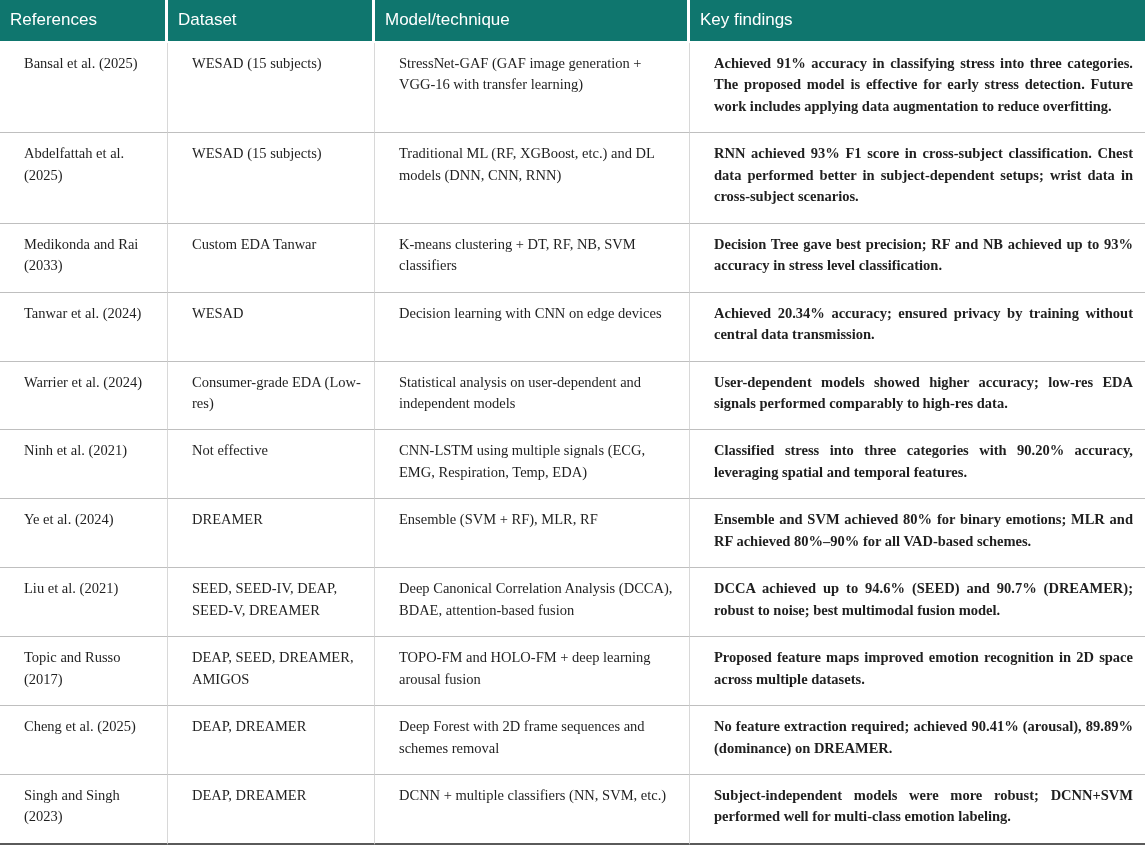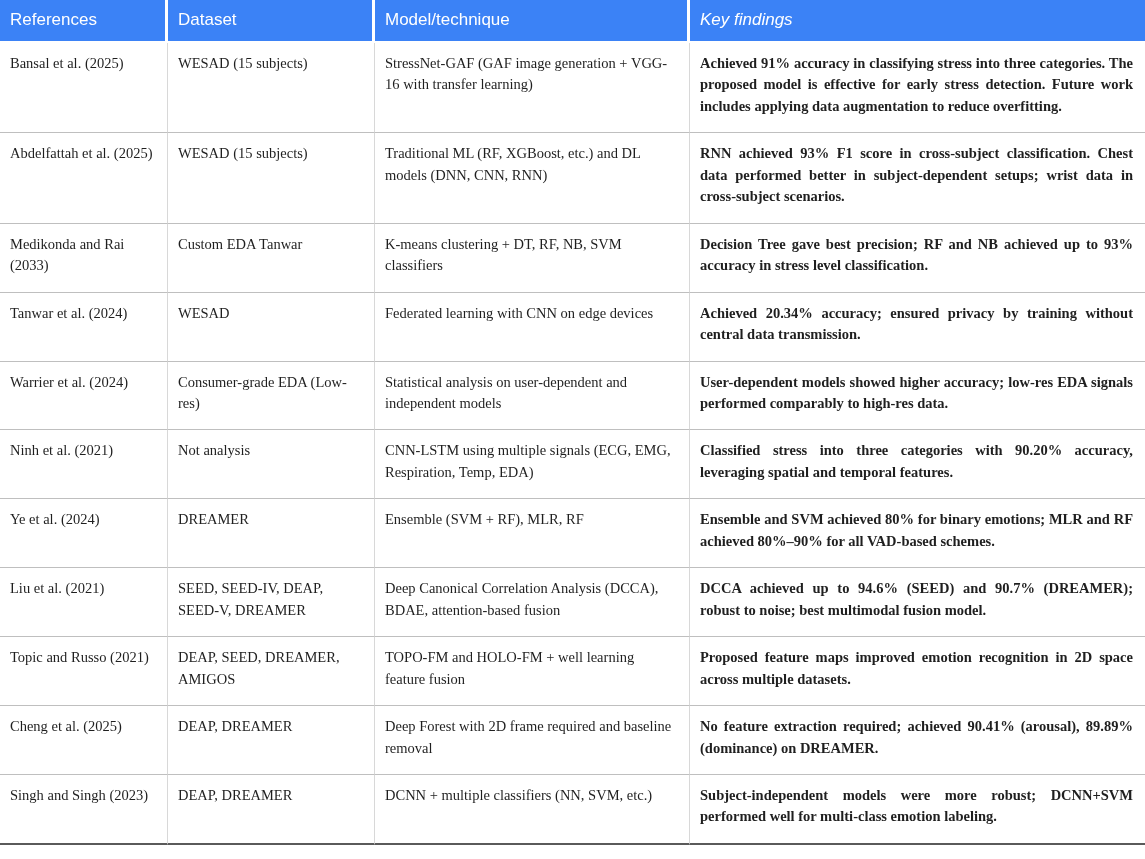--- a/index.html
+++ b/index.html
@@ -14,40 +14,39 @@
     font-family: "Liberation Serif", serif;
     color: #1f1f1f;
   }
   table.lit-table {
     width: 1145px;
     border-collapse: separate;
     border-spacing: 0;
     table-layout: fixed;
   }
   table.lit-table th {
-    background: #3b82f6;
+    background: #0f766e;
     color: #ffffff;
     font-family: "Liberation Sans", sans-serif;
     font-size: 17px;
     font-weight: 400;
     text-align: left;
     vertical-align: middle;
     padding: 10px 12px 11px 10px;
     border-right: 3px solid #ffffff;
     border-bottom: 2px solid #ffffff;
   }
   table.lit-table th:last-child {
     border-right: none;
-    font-style: italic;
   }
   table.lit-table td {
     vertical-align: top;
     font-size: 14.5px;
     line-height: 1.48;
-    padding: 10px 12px 15px 10px;
+    padding: 10px 12px 15px 24px;
     border-bottom: 1px solid #bfbfbf;
     border-right: 1px solid #d8d8d8;
     word-wrap: break-word;
   }
   table.lit-table td:last-child {
     border-right: none;
   }
   table.lit-table tbody tr:last-child td {
     border-bottom: 2px solid #5a5a5a;
   }
@@ -89,57 +88,57 @@
       </tr>
       <tr>
         <td class="col-ref">Medikonda and Rai (2033)</td>
         <td class="col-dataset">Custom EDA Tanwar</td>
         <td class="col-model">K-means clustering + DT, RF, NB, SVM classifiers</td>
         <td class="col-findings">Decision Tree gave best precision; RF and NB achieved up to 93% accuracy in stress level classification.</td>
       </tr>
       <tr>
         <td class="col-ref">Tanwar et al. (2024)</td>
         <td class="col-dataset">WESAD</td>
-        <td class="col-model">Federated learning with CNN on edge devices</td>
+        <td class="col-model">Decision learning with CNN on edge devices</td>
         <td class="col-findings">Achieved 20.34% accuracy; ensured privacy by training without central data transmission.</td>
       </tr>
       <tr>
         <td class="col-ref">Warrier et al. (2024)</td>
         <td class="col-dataset">Consumer-grade EDA (Low-res)</td>
         <td class="col-model">Statistical analysis on user-dependent and independent models</td>
         <td class="col-findings">User-dependent models showed higher accuracy; low-res EDA signals performed comparably to high-res data.</td>
       </tr>
       <tr>
         <td class="col-ref">Ninh et al. (2021)</td>
-        <td class="col-dataset">Not analysis</td>
+        <td class="col-dataset">Not effective</td>
         <td class="col-model">CNN-LSTM using multiple signals (ECG, EMG, Respiration, Temp, EDA)</td>
         <td class="col-findings">Classified stress into three categories with 90.20% accuracy, leveraging spatial and temporal features.</td>
       </tr>
       <tr>
         <td class="col-ref">Ye et al. (2024)</td>
         <td class="col-dataset">DREAMER</td>
         <td class="col-model">Ensemble (SVM + RF), MLR, RF</td>
         <td class="col-findings">Ensemble and SVM achieved 80% for binary emotions; MLR and RF achieved 80%–90% for all VAD-based schemes.</td>
       </tr>
       <tr>
         <td class="col-ref">Liu et al. (2021)</td>
         <td class="col-dataset">SEED, SEED-IV, DEAP, SEED-V, DREAMER</td>
         <td class="col-model">Deep Canonical Correlation Analysis (DCCA), BDAE, attention-based fusion</td>
         <td class="col-findings">DCCA achieved up to 94.6% (SEED) and 90.7% (DREAMER); robust to noise; best multimodal fusion model.</td>
       </tr>
       <tr>
-        <td class="col-ref">Topic and Russo (2021)</td>
+        <td class="col-ref">Topic and Russo (2017)</td>
         <td class="col-dataset">DEAP, SEED, DREAMER, AMIGOS</td>
-        <td class="col-model">TOPO-FM and HOLO-FM + well learning feature fusion</td>
+        <td class="col-model">TOPO-FM and HOLO-FM + deep learning arousal fusion</td>
         <td class="col-findings">Proposed feature maps improved emotion recognition in 2D space across multiple datasets.</td>
       </tr>
       <tr>
         <td class="col-ref">Cheng et al. (2025)</td>
         <td class="col-dataset">DEAP, DREAMER</td>
-        <td class="col-model">Deep Forest with 2D frame required and baseline removal</td>
+        <td class="col-model">Deep Forest with 2D frame sequences and schemes removal</td>
         <td class="col-findings">No feature extraction required; achieved 90.41% (arousal), 89.89% (dominance) on DREAMER.</td>
       </tr>
       <tr>
         <td class="col-ref">Singh and Singh (2023)</td>
         <td class="col-dataset">DEAP, DREAMER</td>
         <td class="col-model">DCNN + multiple classifiers (NN, SVM, etc.)</td>
         <td class="col-findings">Subject-independent models were more robust; DCNN+SVM performed well for multi-class emotion labeling.</td>
       </tr>
     </tbody>
 </table>

